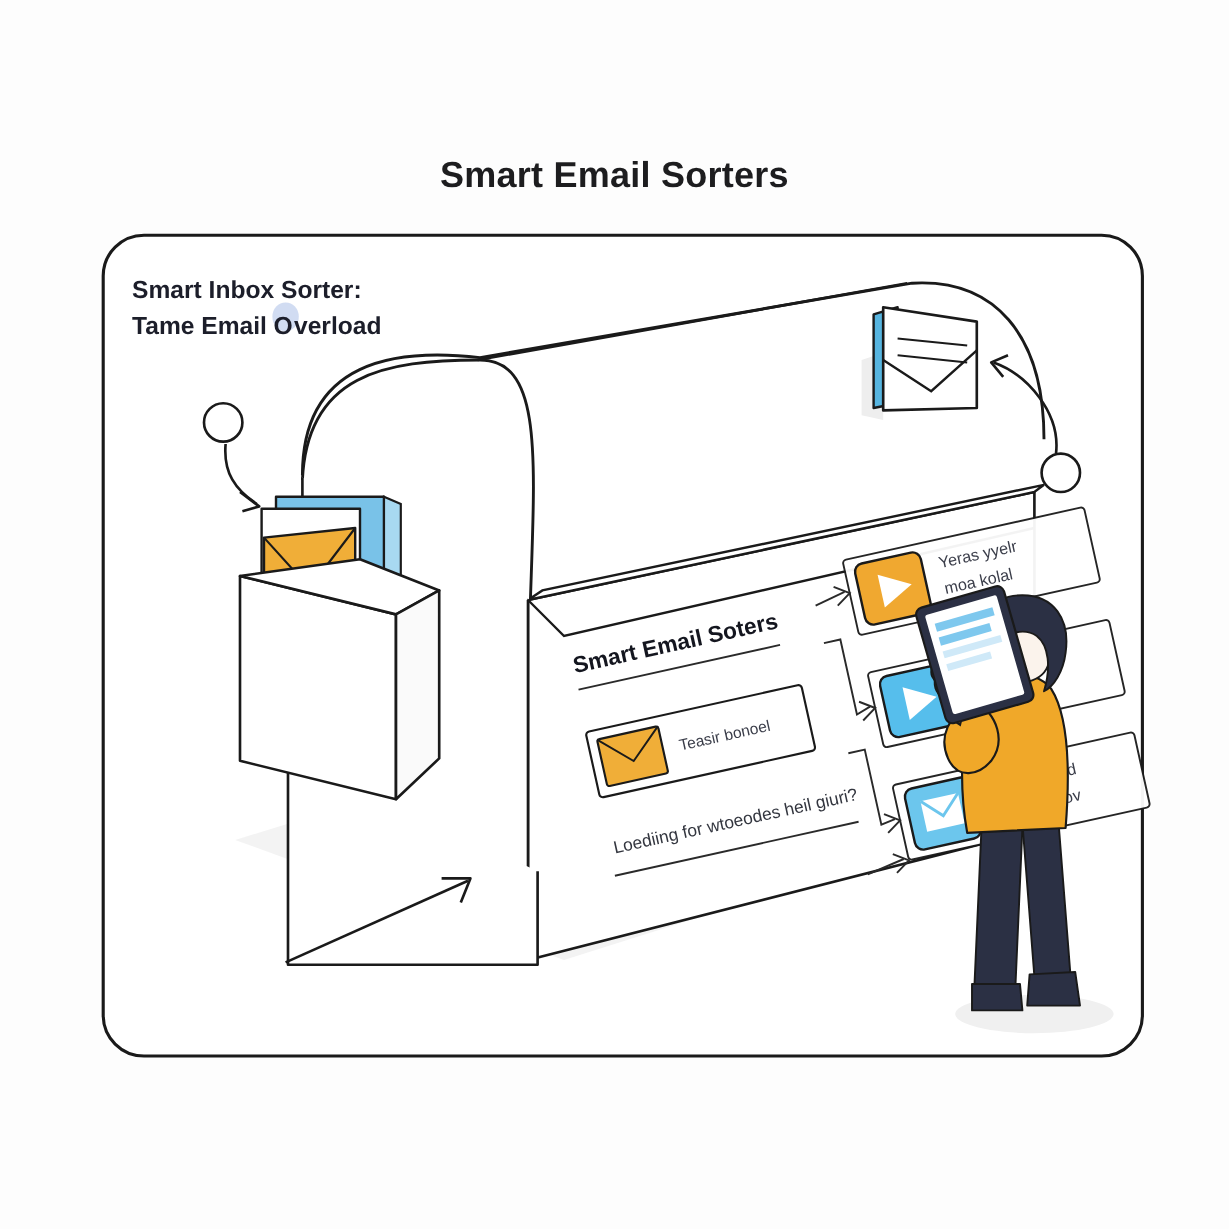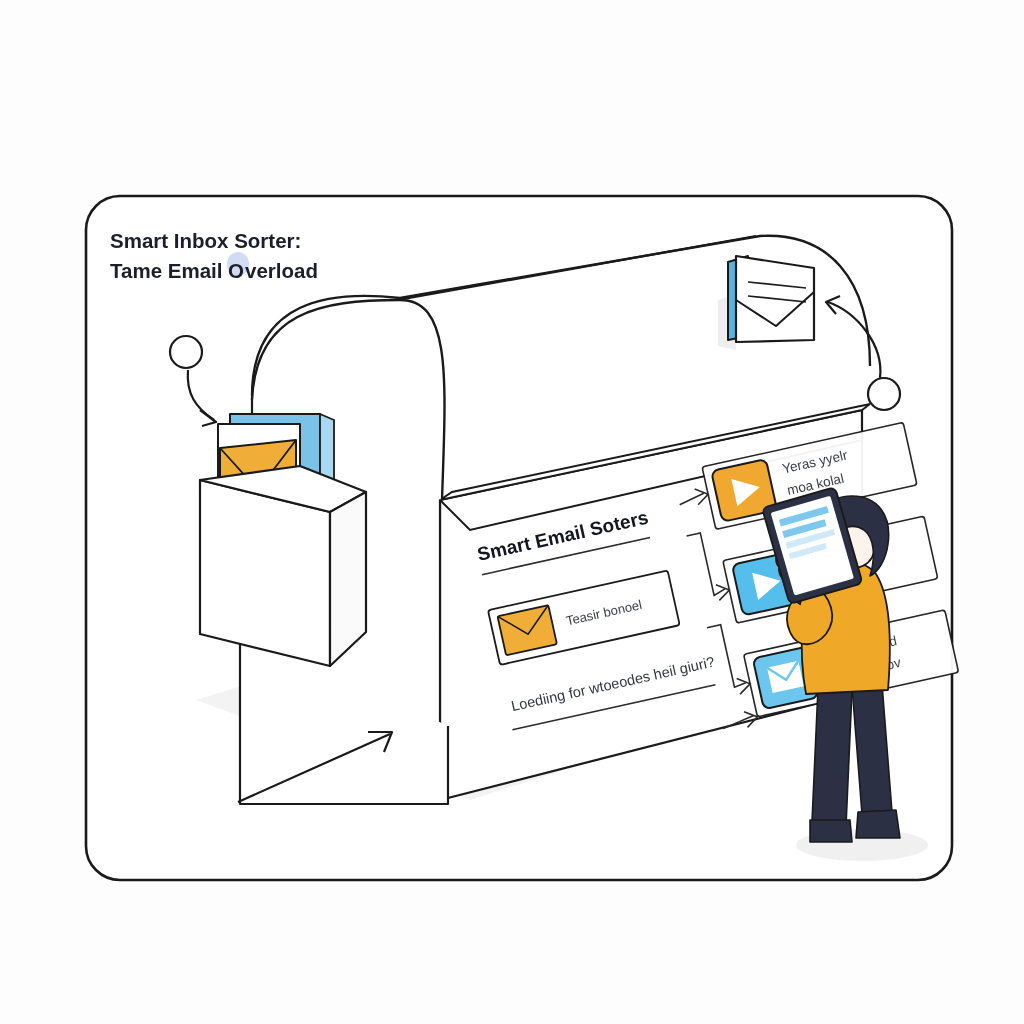--- a/index.html
+++ b/index.html
@@ -39,20 +39,21 @@
   }
   .svg-label {
     font-family: "Liberation Sans", sans-serif;
   }
 </style>
 </head>
 <body>
 
 <div id="stage">
 
+  <div id="page-title">Smart Email Sorters</div>
 
   <svg id="illustration" width="1024" height="1024" viewBox="0 0 1024 1024">
 
     <rect x="86" y="196" width="866" height="684" rx="34" ry="34" fill="#ffffff" stroke="#1a1a1a" stroke-width="2.6"></rect>
 
     <text class="svg-label" x="110" y="248" font-size="20.5" font-weight="700" fill="#1c1e2a">Smart Inbox Sorter:</text>
 
     <g>
       <ellipse cx="238" cy="264" rx="11" ry="12" fill="#c9d6f0" opacity="0.85"></ellipse>
       <text class="svg-label" x="110" y="278" font-size="20.5" font-weight="700" fill="#1c1e2a">Tame Email </text>

